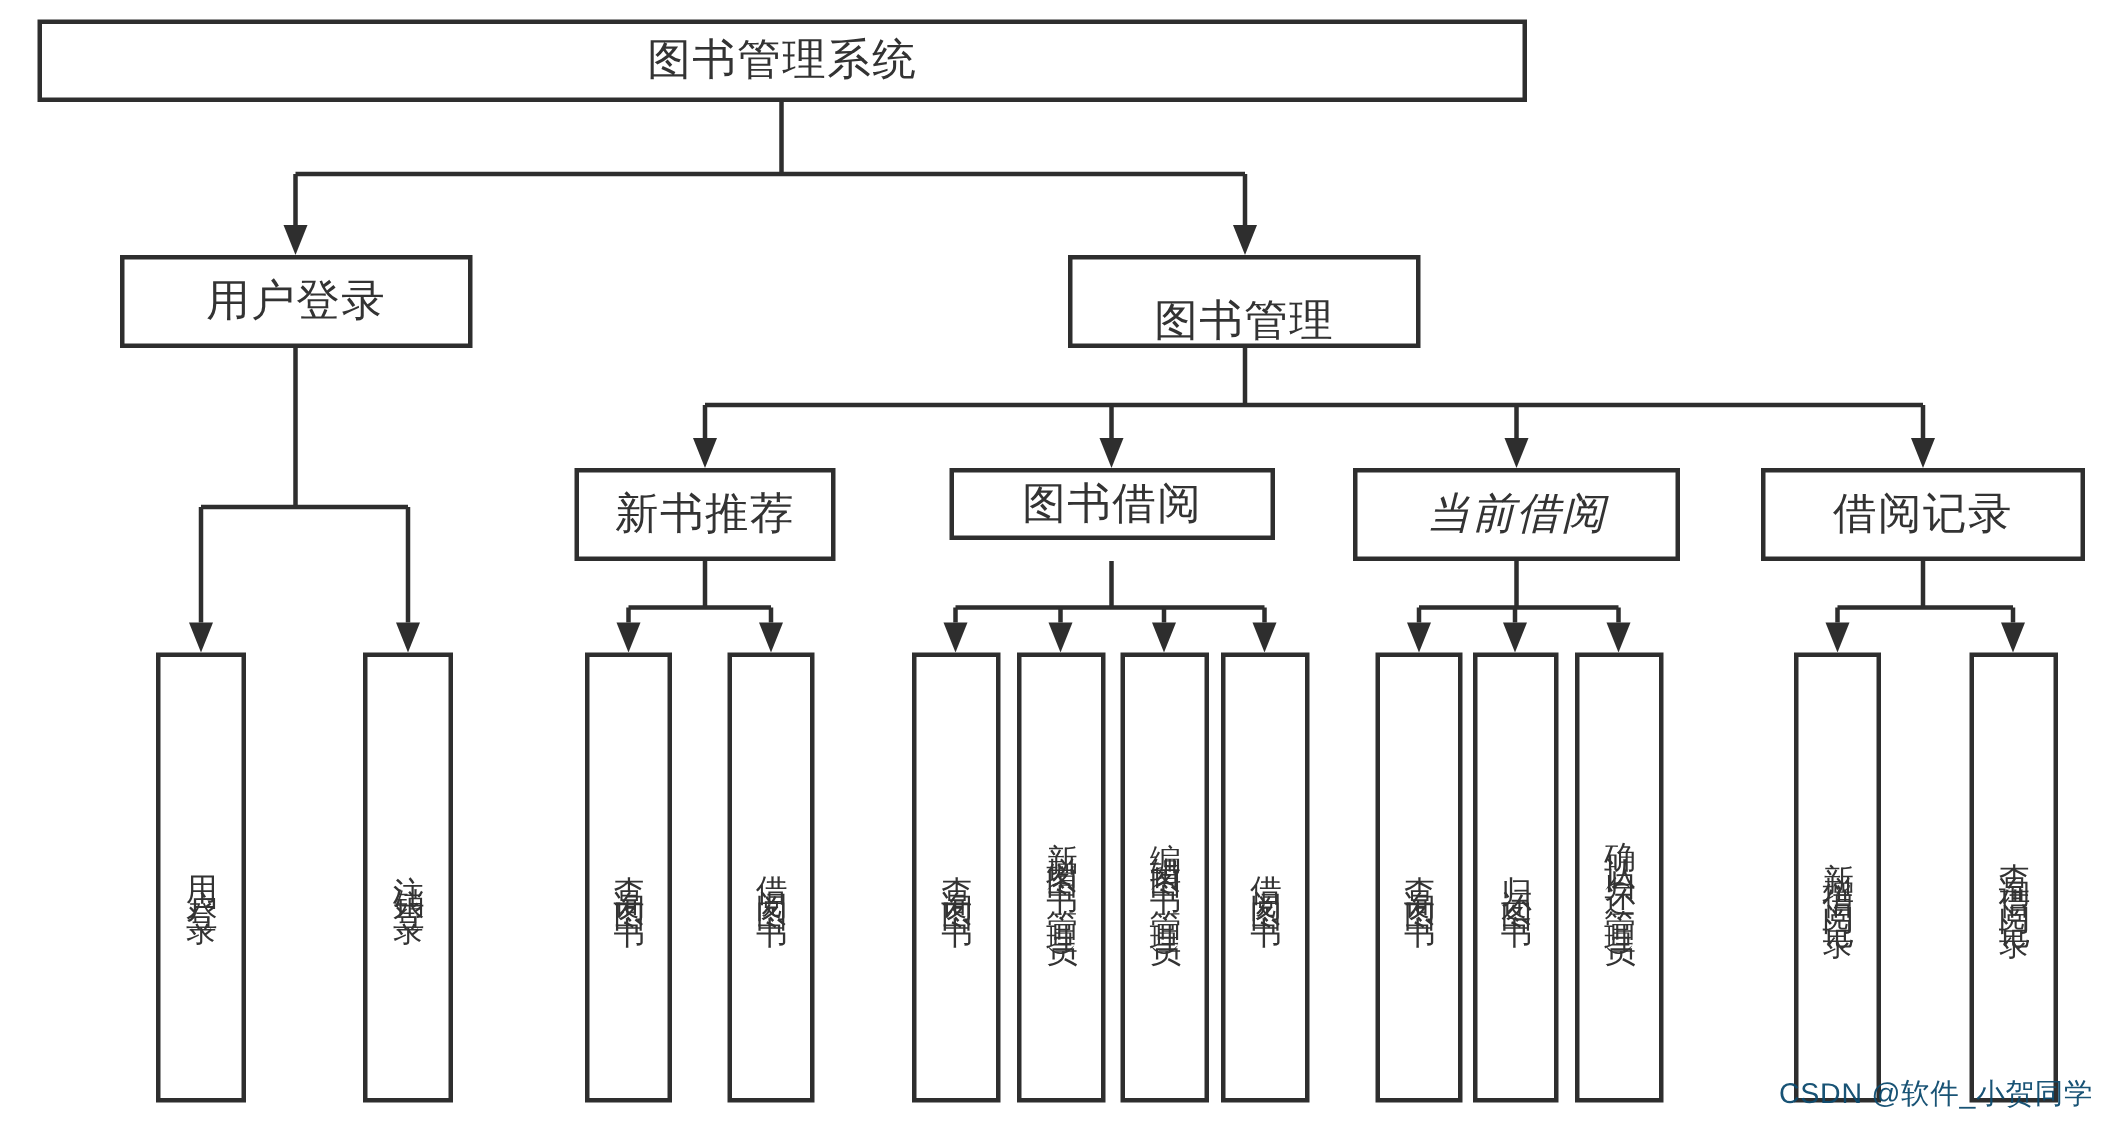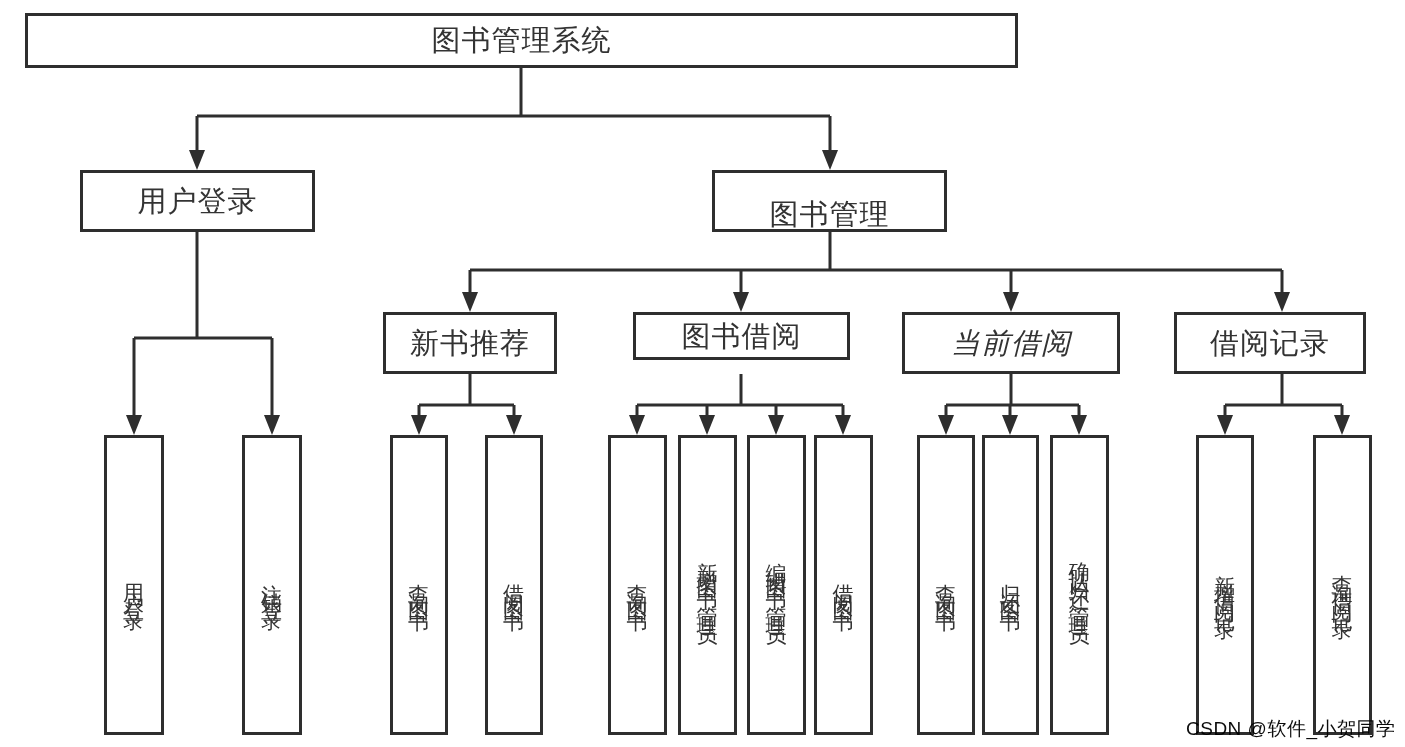--- a/index.html
+++ b/index.html
@@ -35,21 +35,21 @@
 
   
   #n-root          { left: 25px;   top: 13px;  width: 993px; height: 55px; }
   
   #n-user-login    { left: 80px;   top: 170px; width: 235px; height: 62px; }
   #n-book-mgmt     { left: 712px;  top: 170px; width: 235px; height: 62px; align-items: flex-end; }
   
   #n-new-book-rec  { left: 363px;  top: 312px; width: 174px; height: 62px; margin-left: 20px; }
   #n-book-borrow   { left: 633px;  top: 312px; width: 217px; height: 48px; }
   #n-current-borrow{ left: 902px;  top: 312px; width: 218px; height: 62px; font-style: italic; }
-  #n-borrow-records{ left: 1174px; top: 312px; width: 192px; height: 62px; }
+  #n-borrow-records{ left: 1174px; top: 312px; width: 216px; height: 62px; }
   
   .leaf { top: 435px; height: 300px; }
   #n-login         { left: 104px;  width: 60px; }
   #n-logout        { left: 242px;  width: 60px; }
   #n-rec-query     { left: 390px;  width: 58px; }
   #n-rec-borrow    { left: 485px;  width: 58px; }
   #n-bb-query      { left: 608px;  width: 59px; }
   #n-bb-add        { left: 678px;  width: 59px; }
   #n-bb-edit       { left: 747px;  width: 59px; }
   #n-bb-borrow     { left: 814px;  width: 59px; }
@@ -59,21 +59,21 @@
   #n-br-add        { left: 1196px; width: 58px; }
   #n-br-query      { left: 1313px; width: 59px; }
 
   svg.connectors { position: absolute; inset: 0; pointer-events: none; }
 
   .watermark {
     position: absolute;
     left: 1186px; top: 716px;
     width: 220px;
     font-size: 19px;
-    color: #000000;
+    color: #0c4a6e;
     letter-spacing: 0.5px;
     white-space: nowrap;
     z-index: 5;
     opacity: 0.95;
   }
 </style>
 </head>
 <body>
 
 <div class="stage">

